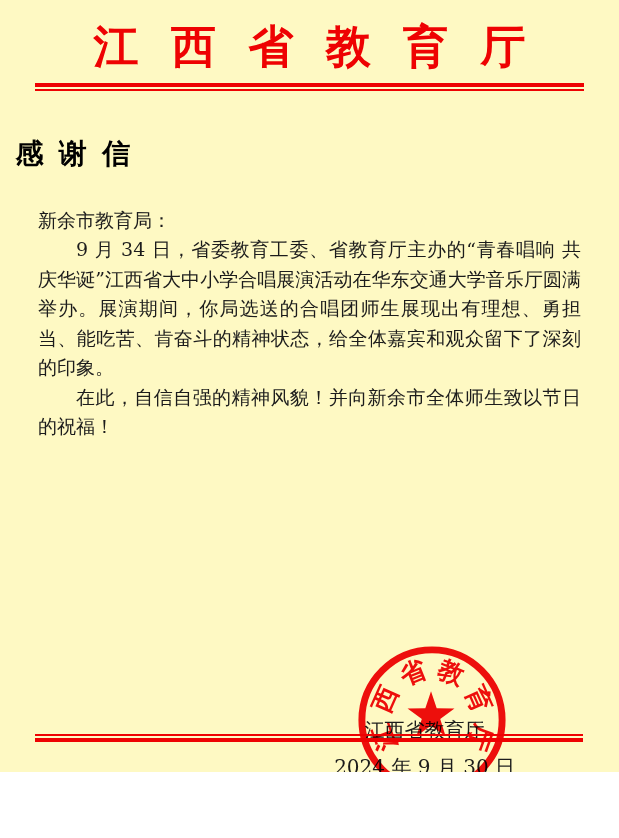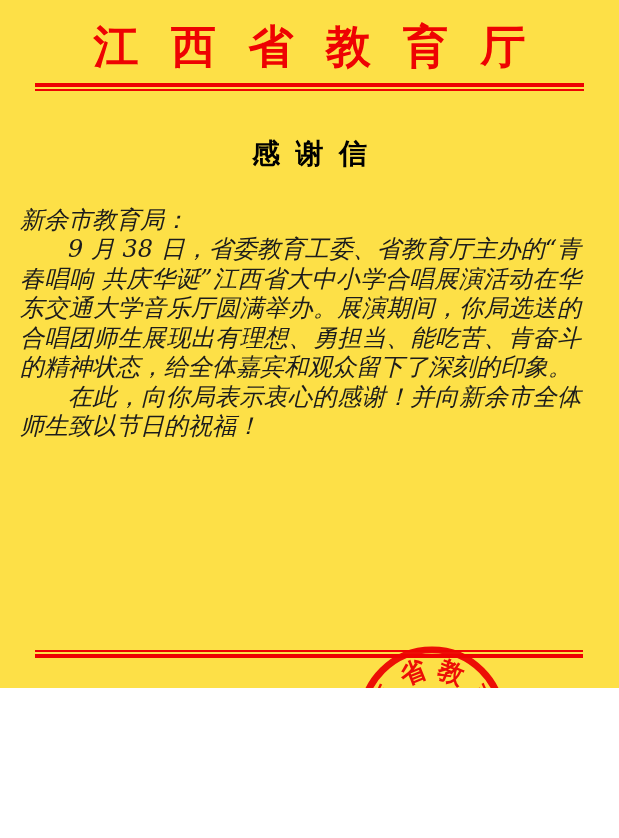--- a/index.html
+++ b/index.html
@@ -1,19 +1,19 @@
 <!DOCTYPE html>
 <html><head>
 <meta charset="utf-8">
 <style>
   html,body{margin:0;padding:0;background:#ffffff;}
   .page{
     position:relative;
-    width:619px;height:688px;
-    background:#fde047;
+    width:619px;height:772px;
+    background:#fef9c3;
     overflow:hidden;
     font-family:"DejaVu Serif","Liberation Serif",serif;
     color:#1c1c1c;
   }
   
   .org-name{
     margin-top:18px;
     text-align:center;
     color:#ee0202;
     font-size:45px;
@@ -25,35 +25,33 @@
   }
   .head-rule{
     margin:6px 35px 0 35px;
     height:2px;
     border-top:4px solid #ee0202;
     border-bottom:2px solid #ee0202;
   }
   
   .letter-title{
     margin-top:44px;
-    text-align:center;
     color:#000000;
     font-size:28px;
     font-weight:bold;
     letter-spacing:0.55em;
     padding-left:0.55em;
   }
   
   .letter-body{
-    margin:33px 38px 0 20px;
-    font-size:24px;
+    margin:33px 38px 0 38px;
+    font-size:19px;
     line-height:29.5px;
     text-align:justify;
     text-justify:inter-ideograph;
-    font-style:italic;
   }
   .salutation{margin:0;}
   .para{margin:0;text-indent:2em;}
   
   .sign-block{
     position:absolute;
     top:712px;
     right:104px;
     text-align:center;
     font-size:20px;
@@ -92,22 +90,22 @@
 
 <div class="page">
 
   <div class="org-name">江西省教育厅</div>
   <div class="head-rule"></div>
 
   <div class="letter-title">感谢信</div>
 
   <div class="letter-body">
     <p class="salutation">新余市教育局：</p>
-    <p class="para">9 月 38 日，省委教育工委、省教育厅主办的“青春唱响 共庆华诞”江西省大中小学合唱展演活动在华东交通大学音乐厅圆满举办。展演期间，你局选送的合唱团师生展现出有理想、勇担当、能吃苦、肯奋斗的精神状态，给全体嘉宾和观众留下了深刻的印象。</p>
-    <p class="para">在此，向你局表示衷心的感谢！并向新余市全体师生致以节日的祝福！</p>
+    <p class="para">9 月 34 日，省委教育工委、省教育厅主办的“青春唱响 共庆华诞”江西省大中小学合唱展演活动在华东交通大学音乐厅圆满举办。展演期间，你局选送的合唱团师生展现出有理想、勇担当、能吃苦、肯奋斗的精神状态，给全体嘉宾和观众留下了深刻的印象。</p>
+    <p class="para">在此，自信自强的精神风貌！并向新余市全体师生致以节日的祝福！</p>
   </div>
 
   <div class="sign-block">
     <div>江西省教育厅</div>
     <div>2024 年 9 月 30 日</div>
   </div>
 
   <svg class="seal" viewBox="0 0 160 160">
     <circle cx="80" cy="80" r="71" fill="none" stroke="#ee0202" stroke-width="7"></circle>
     <path fill="#ee0202" d="M79,51 L84.76,68.07 L102.78,68.27 L88.32,79.03 L93.70,96.23 L79,85.8

